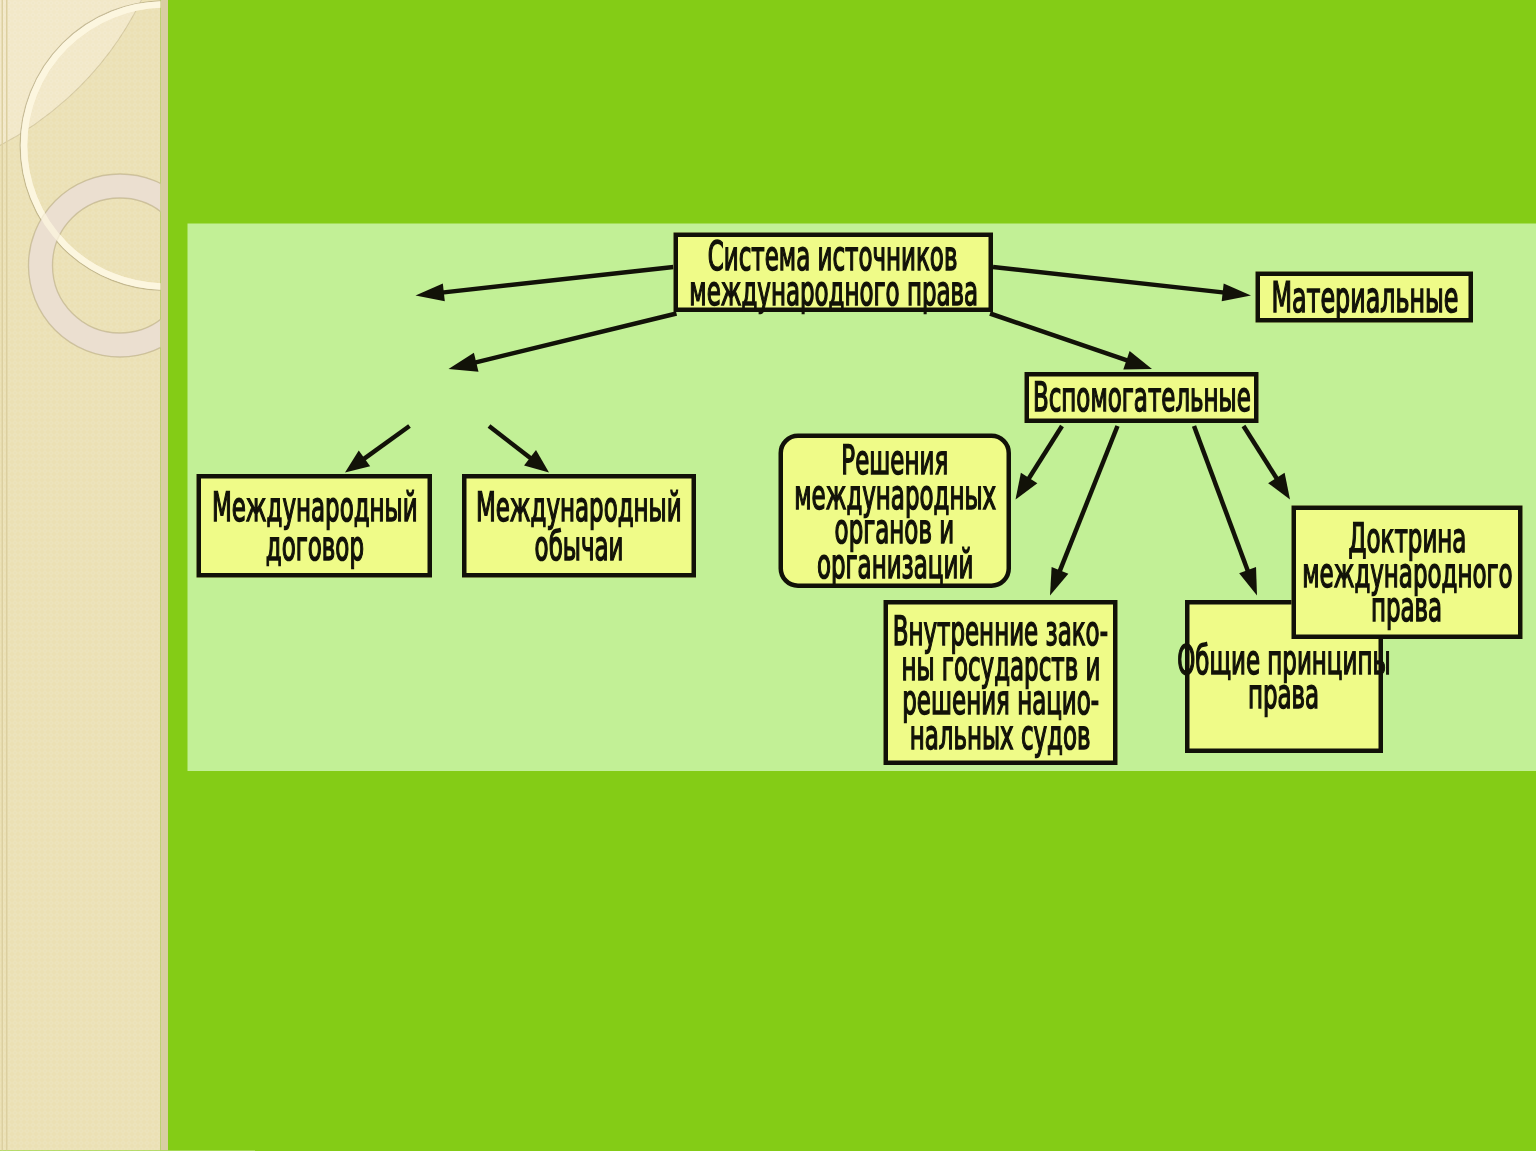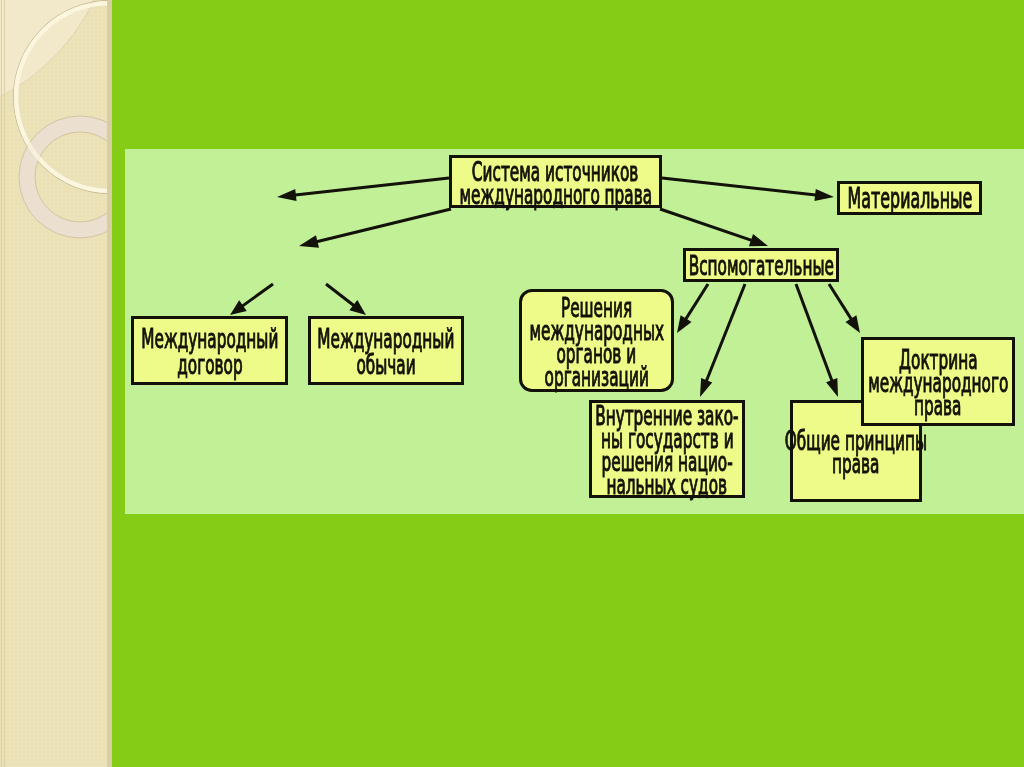--- a/index.html
+++ b/index.html
@@ -116,21 +116,21 @@
       <span class="ln">обычаи</span>
     </div>
 
     <div class="box" id="b-decisions" style="left:519px;top:289px;width:155px;height:103px;font-size:27px;line-height:23px;border-radius:13px;">
       <span class="ln">Решения</span>
       <span class="ln">международных</span>
       <span class="ln">органов  и</span>
       <span class="ln">организаций</span>
     </div>
 
-    <div class="box" id="b-internal" style="left:589px;top:400px;width:156px;height:98px;font-size:27px;line-height:23px;">
+    <div class="box" id="b-internal" style="left:589px;top:400px;width:156px;height:110px;font-size:27px;line-height:23px;">
       <span class="ln">Внутренние зако-</span>
       <span class="ln">ны государств и</span>
       <span class="ln">решения нацио-</span>
       <span class="ln">нальных судов</span>
     </div>
 
     <div class="box" id="b-principles" style="left:790px;top:400px;width:132px;height:102px;font-size:27px;line-height:23px;">
       <span class="ln">Общие принципы</span>
       <span class="ln">права</span>
     </div>

